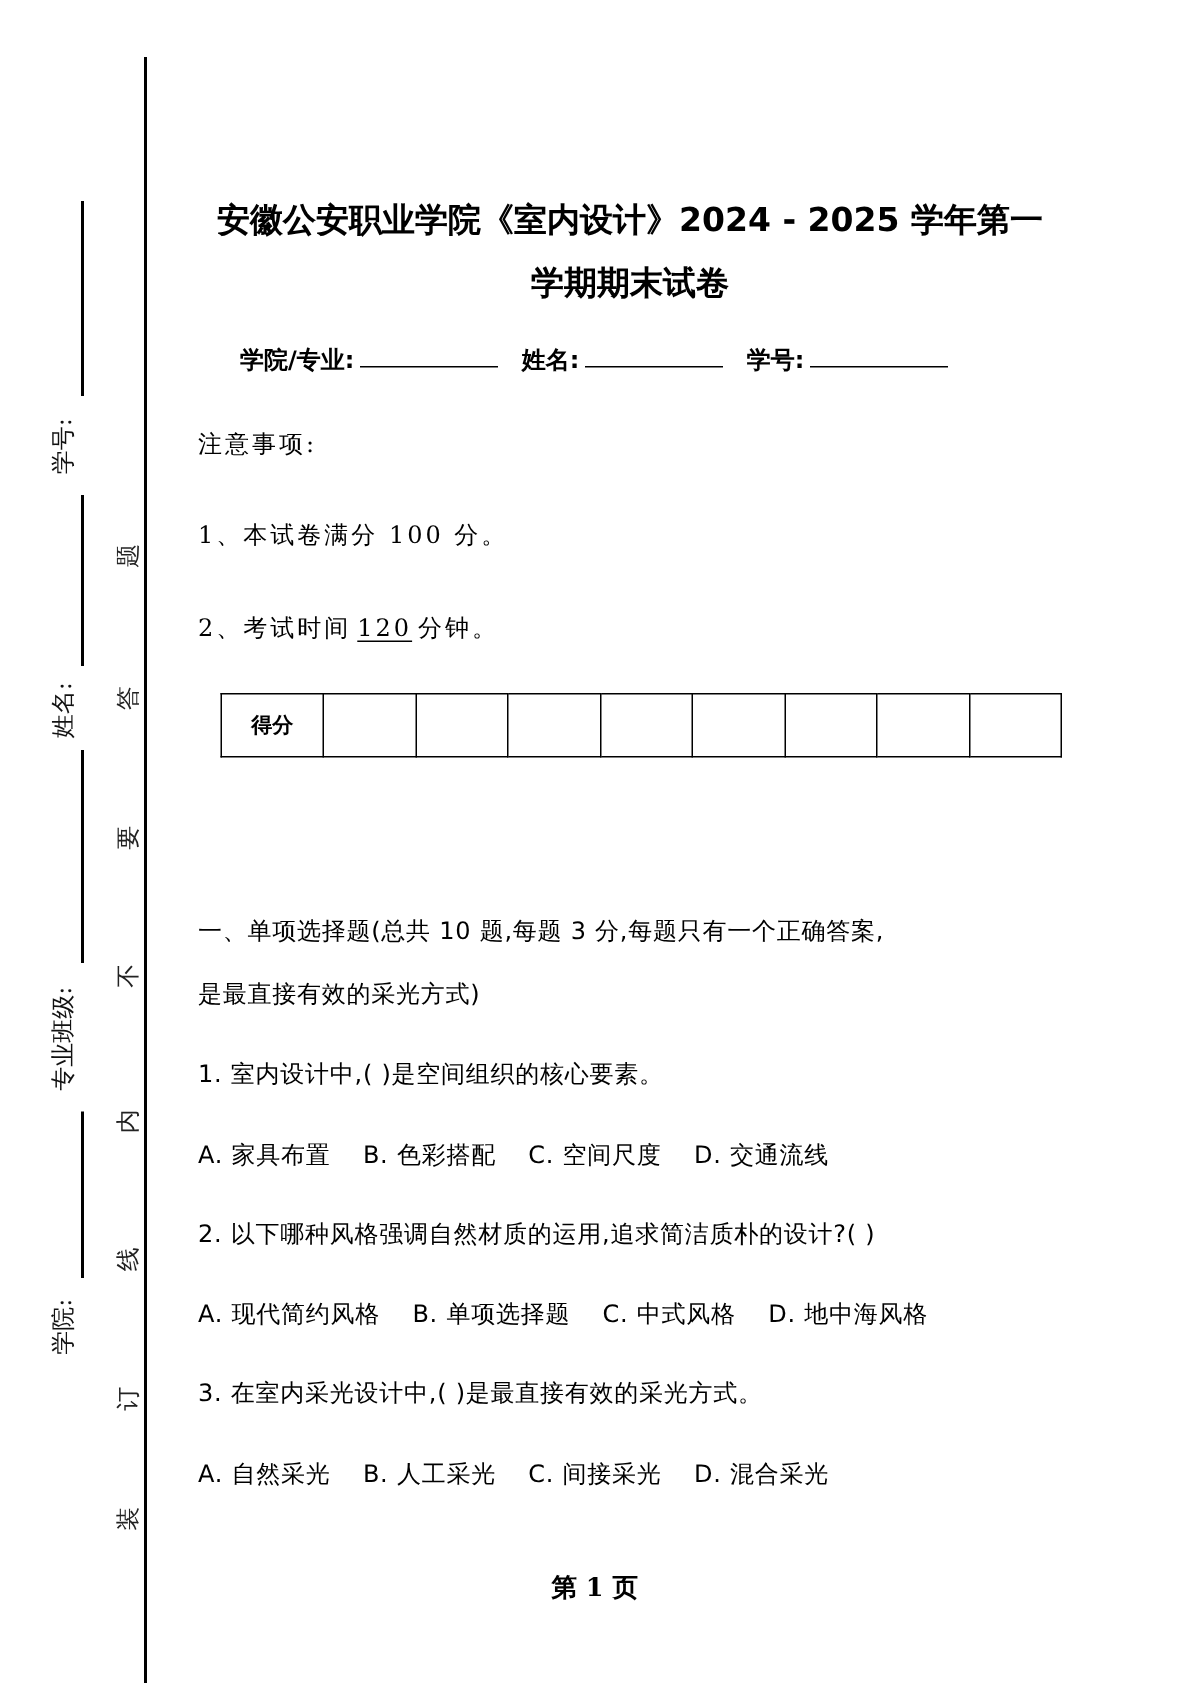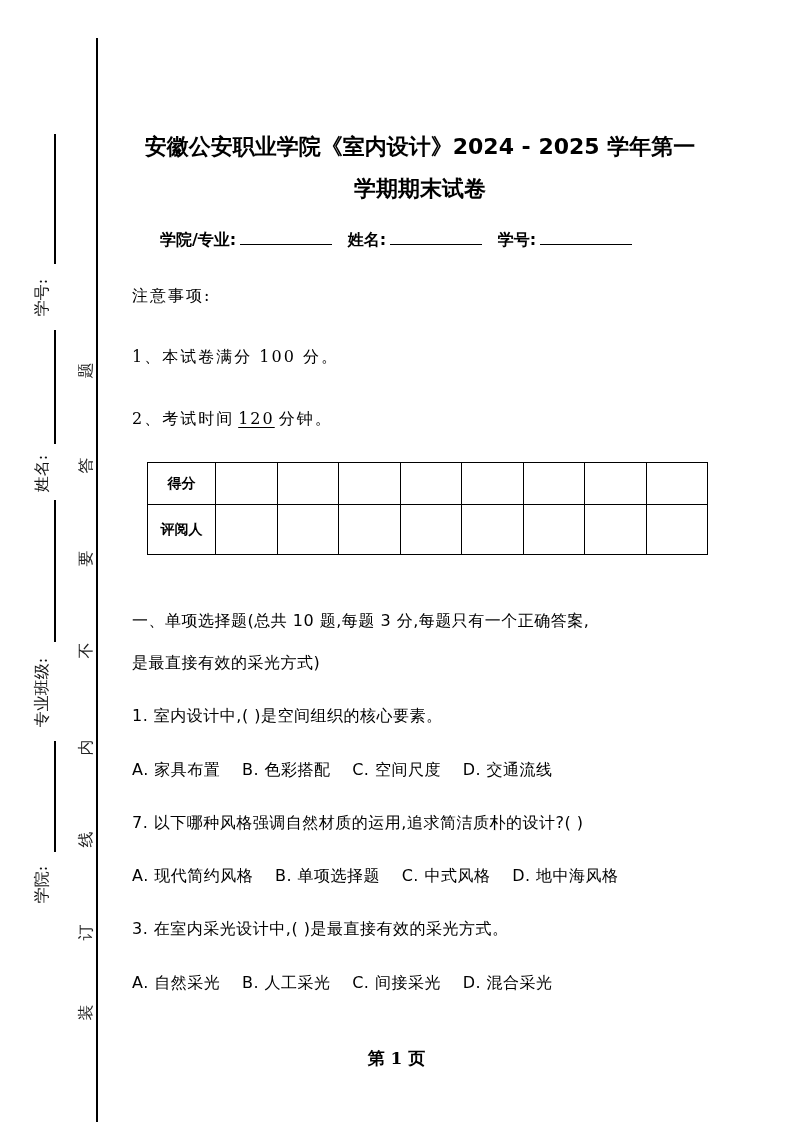--- a/index.html
+++ b/index.html
@@ -65,46 +65,35 @@
     <td class="hdr">得分</td>
     <td></td>
     <td></td>
     <td></td>
     <td></td>
     <td></td>
     <td></td>
     <td></td>
     <td></td>
   </tr>
-  <tr class="r3">
-    <td class="hdr">评阅人</td>
-    <td></td>
-    <td></td>
-    <td></td>
-    <td></td>
-    <td></td>
-    <td></td>
-    <td></td>
-    <td></td>
-  </tr>
 </tbody>
   </table>
 
 <div class="text q" style="top:611px;">一、单项选择题(总共 10 题,每题 3 分,每题只有一个正确答案,</div>
 <div class="text q" style="top:653px;">是最直接有效的采光方式)</div>
 
 <div class="text q" style="top:706px;">1. 室内设计中,(    )是空间组织的核心要素。</div>
 <div class="text q" style="top:760px;">
   <span class="opt">A. 家具布置</span>
   <span class="opt">B. 色彩搭配</span>
   <span class="opt">C. 空间尺度</span>
   <span class="opt">D. 交通流线</span>
 </div>
 
-<div class="text q" style="top:813px;">7. 以下哪种风格强调自然材质的运用,追求简洁质朴的设计?(    )</div>
+<div class="text q" style="top:813px;">2. 以下哪种风格强调自然材质的运用,追求简洁质朴的设计?(    )</div>
 <div class="text q" style="top:866px;">
   <span class="opt">A. 现代简约风格</span>
   <span class="opt">B. 单项选择题</span>
   <span class="opt">C. 中式风格</span>
   <span class="opt">D. 地中海风格</span>
 </div>
 
 <div class="text q" style="top:919px;">3. 在室内采光设计中,(    )是最直接有效的采光方式。</div>
 <div class="text q" style="top:973px;">
   <span class="opt">A. 自然采光</span>

